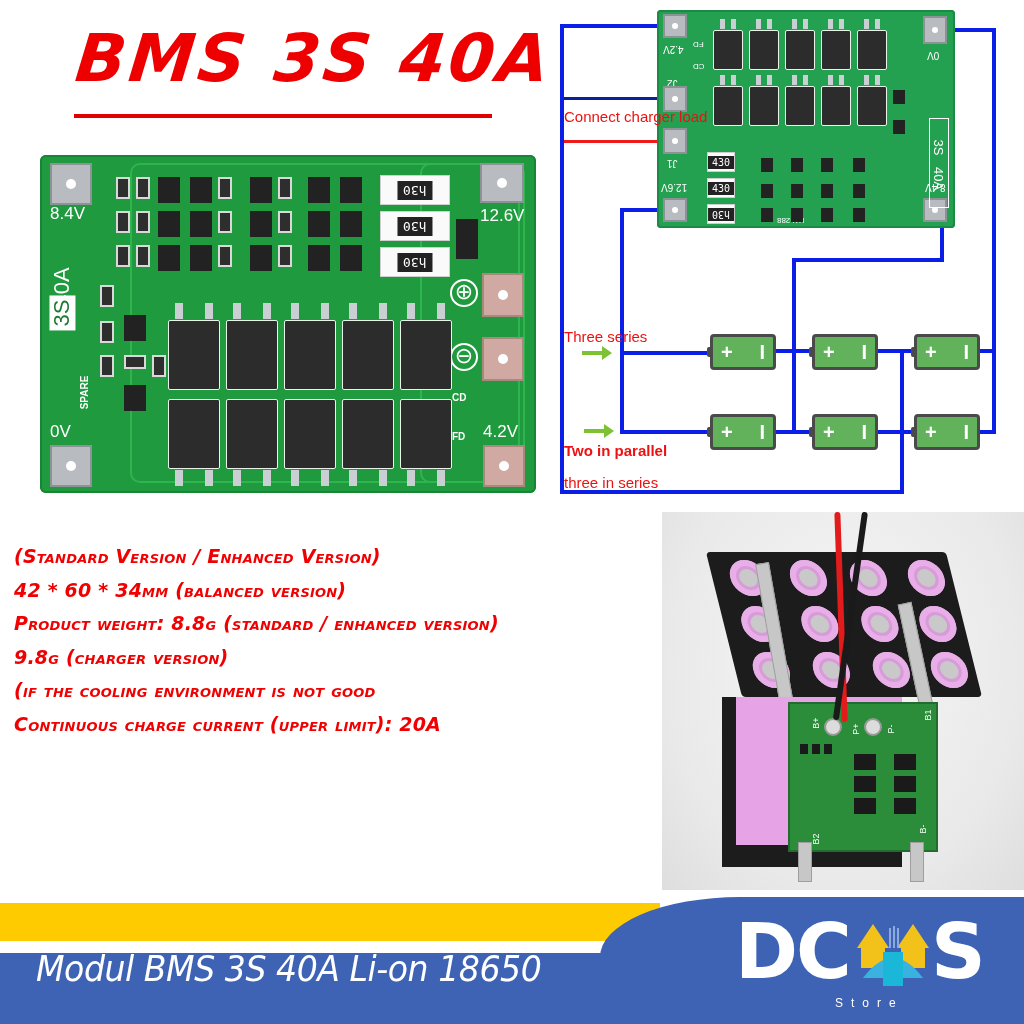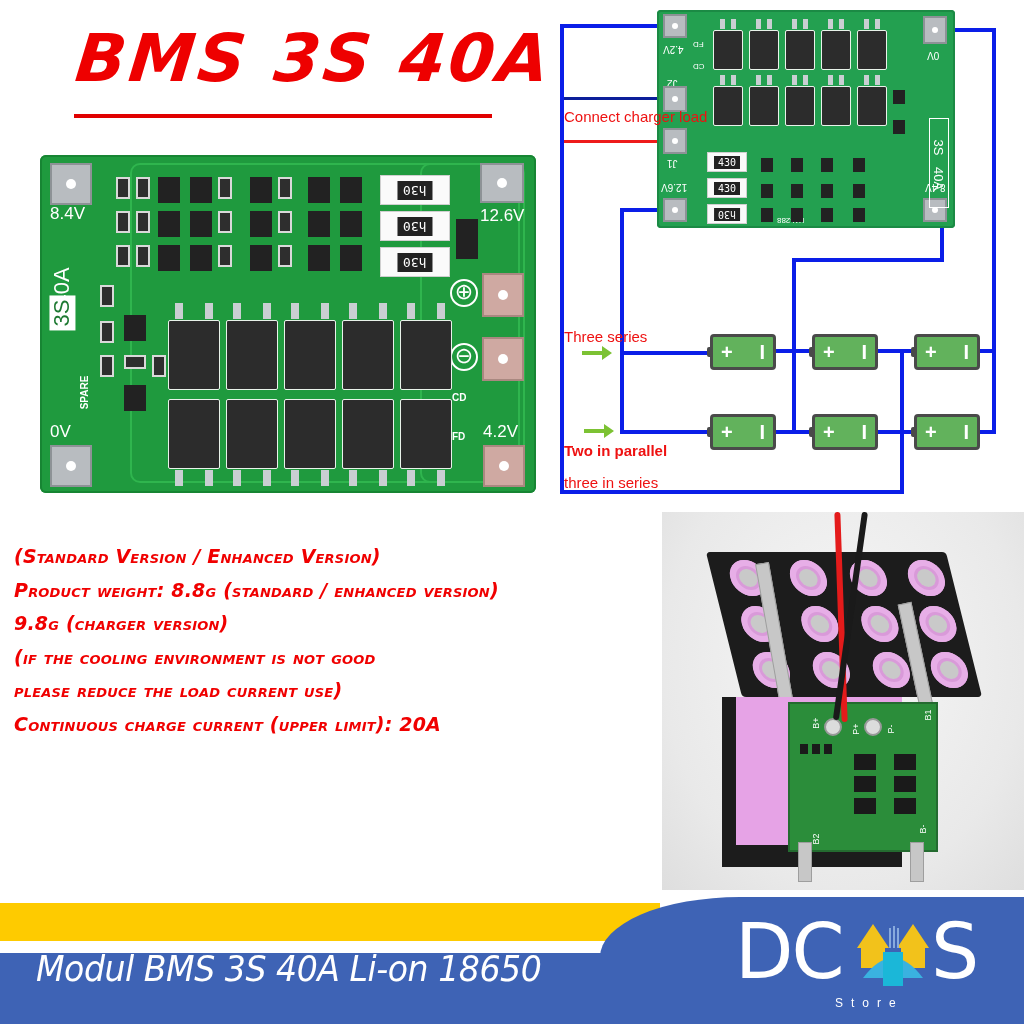--- a/index.html
+++ b/index.html
@@ -57,21 +57,21 @@
   .tiny-label { position: absolute; color: #fff; font-size: 10px; font-weight: bold; }
 
   
   .diagram { position: absolute; left: 552px; top: 0; width: 472px; height: 500px; }
   .pcb2 {
     position: absolute; left: 105px; top: 10px; width: 298px; height: 218px;
     background: #23a050; border-radius: 4px; box-shadow: inset 0 0 0 2px #1b8a44;
   }
   .pcb2 .mosfet { width: 30px; height: 40px; }
   .pcb2 .mosfet::before { top: -12px; height: 10px; border-left-width: 5px; border-right-width: 5px; }
-  .pcb2 .res { width: 40px; height: 20px; }
+  .pcb2 .res { width: 28px; height: 20px; }
   .pcb2 .res span { font-size: 10px; padding: 1px 4px; transform: none; }
   .pcb2 .res.flip span { transform: rotate(180deg); }
   .pcb2 .pad::after { width: 6px; height: 6px; }
   .pcb2-label { position: absolute; color: #fff; font-size: 10px; transform: rotate(180deg); white-space: nowrap; }
   .pcb2-badge {
     position: absolute; right: 6px; top: 108px; width: 20px; height: 90px; border: 1px solid #fff;
     display:flex; flex-direction: column; align-items:center; justify-content:center;
   }
   .pcb2-badge span { transform: rotate(90deg); color: #fff; font-size: 13px; white-space: nowrap; display: block; margin: 8px 0; }
   .wire { position: absolute; background: #0a1ee8; }
@@ -118,21 +118,21 @@
   
   .banner-yellow { position: absolute; left: 0; top: 903px; width: 660px; height: 38px; background: #fecb00; border-radius: 0 0 30px 0; }
   .banner-blue { position: absolute; left: 0; top: 953px; width: 1024px; height: 71px; background: #3e63b5; }
   .banner-blue-curve { position: absolute; left: 600px; top: 897px; width: 424px; height: 70px; background: #3e63b5; border-radius: 140px 0 0 0 / 60px 0 0 0; }
   .banner-title {
     position: absolute; left: 36px; top: 948px; color: #fff;
     font-family: "DejaVu Sans", sans-serif; font-style: italic; font-size: 36px; letter-spacing: -0.5px;
     transform: scaleX(0.92); transform-origin: left center; white-space: nowrap;
   }
   .logo { position: absolute; left: 735px; top: 912px; width: 270px; height: 100px; }
-  .logo-dc, .logo-s { position: absolute; top: 0; color: #fff; font-family: "DejaVu Sans", sans-serif; font-weight: normal; font-size: 76px; line-height: 80px; }
+  .logo-dc, .logo-s { position: absolute; top: 0; color: #fff; font-family: "DejaVu Sans", sans-serif; font-weight: bold; font-size: 76px; line-height: 80px; }
   .logo-dc { left: 0; letter-spacing: -2px; }
   .logo-s { left: 196px; }
   .logo-store { position: absolute; left: 100px; top: 84px; color: #fff; font-size: 12px; letter-spacing: 8px; }
   .logo-house { position: absolute; left: 118px; top: 6px; width: 80px; height: 72px; }
 </style>
 </head>
 <body>
 
 <div class="title">BMS 3S 40A</div>
 <div class="title-underline"></div>
@@ -338,24 +338,24 @@
       <span>I</span>
     </div>
   <div class="battery" style="left:362px;top:414px;">
       <span>+</span>
       <span>I</span>
     </div>
 </div>
 
 <div class="specs">
   <div class="spec-line">(Standard Version / Enhanced Version)</div>
+  <div class="spec-line">42 * 60 * 34mm (balanced version)</div>
   <div class="spec-line">Product weight: 8.8g (standard / enhanced version)</div>
   <div class="spec-line">9.8g (charger version)</div>
   <div class="spec-line">(if the cooling environment is not good</div>
-  <div class="spec-line">please reduce the load current use)</div>
   <div class="spec-line">Continuous charge current (upper limit): 20A</div>
 </div>
 
 <div class="photo">
   <div class="pack-top">
     <div class="cell-top" style="left:18px;top:8px;"></div>
       <div class="cell-top" style="left:78px;top:8px;"></div>
       <div class="cell-top" style="left:138px;top:8px;"></div>
       <div class="cell-top" style="left:196px;top:8px;"></div>
     <div class="cell-top" style="left:18px;top:54px;"></div>

